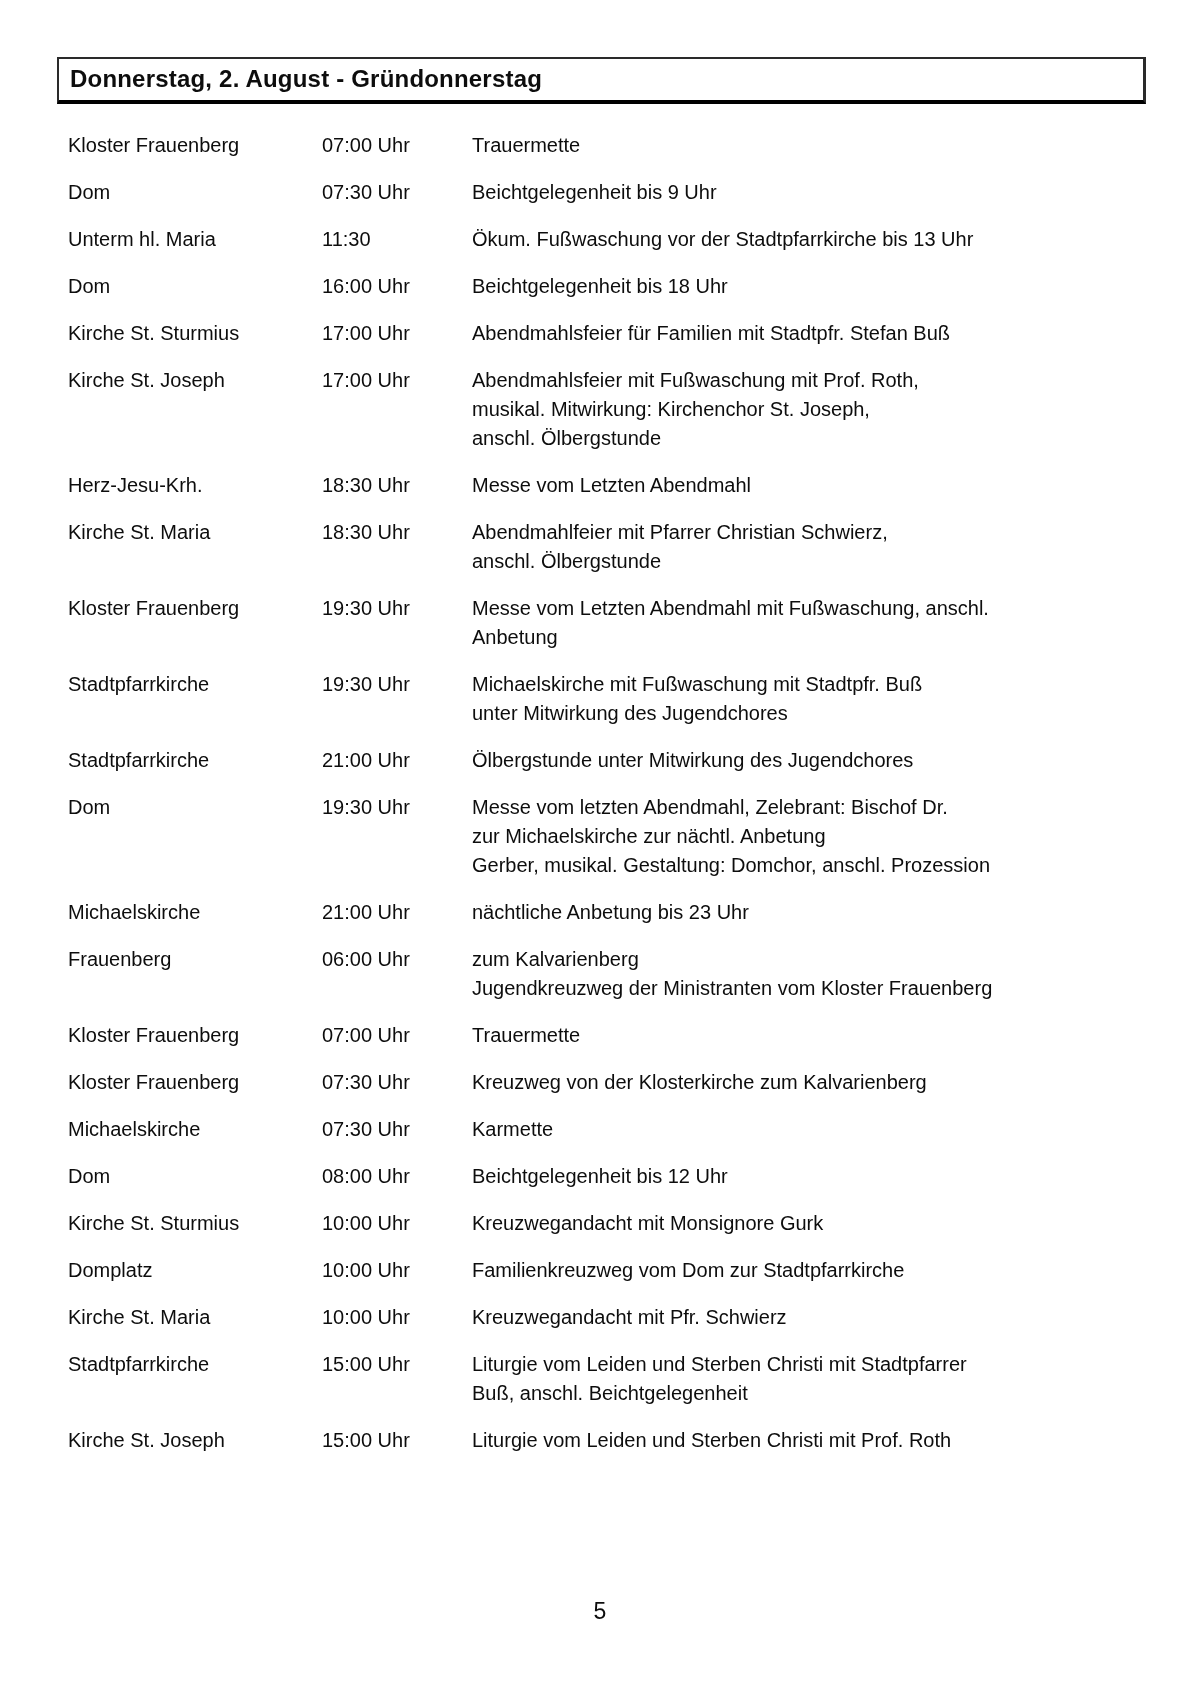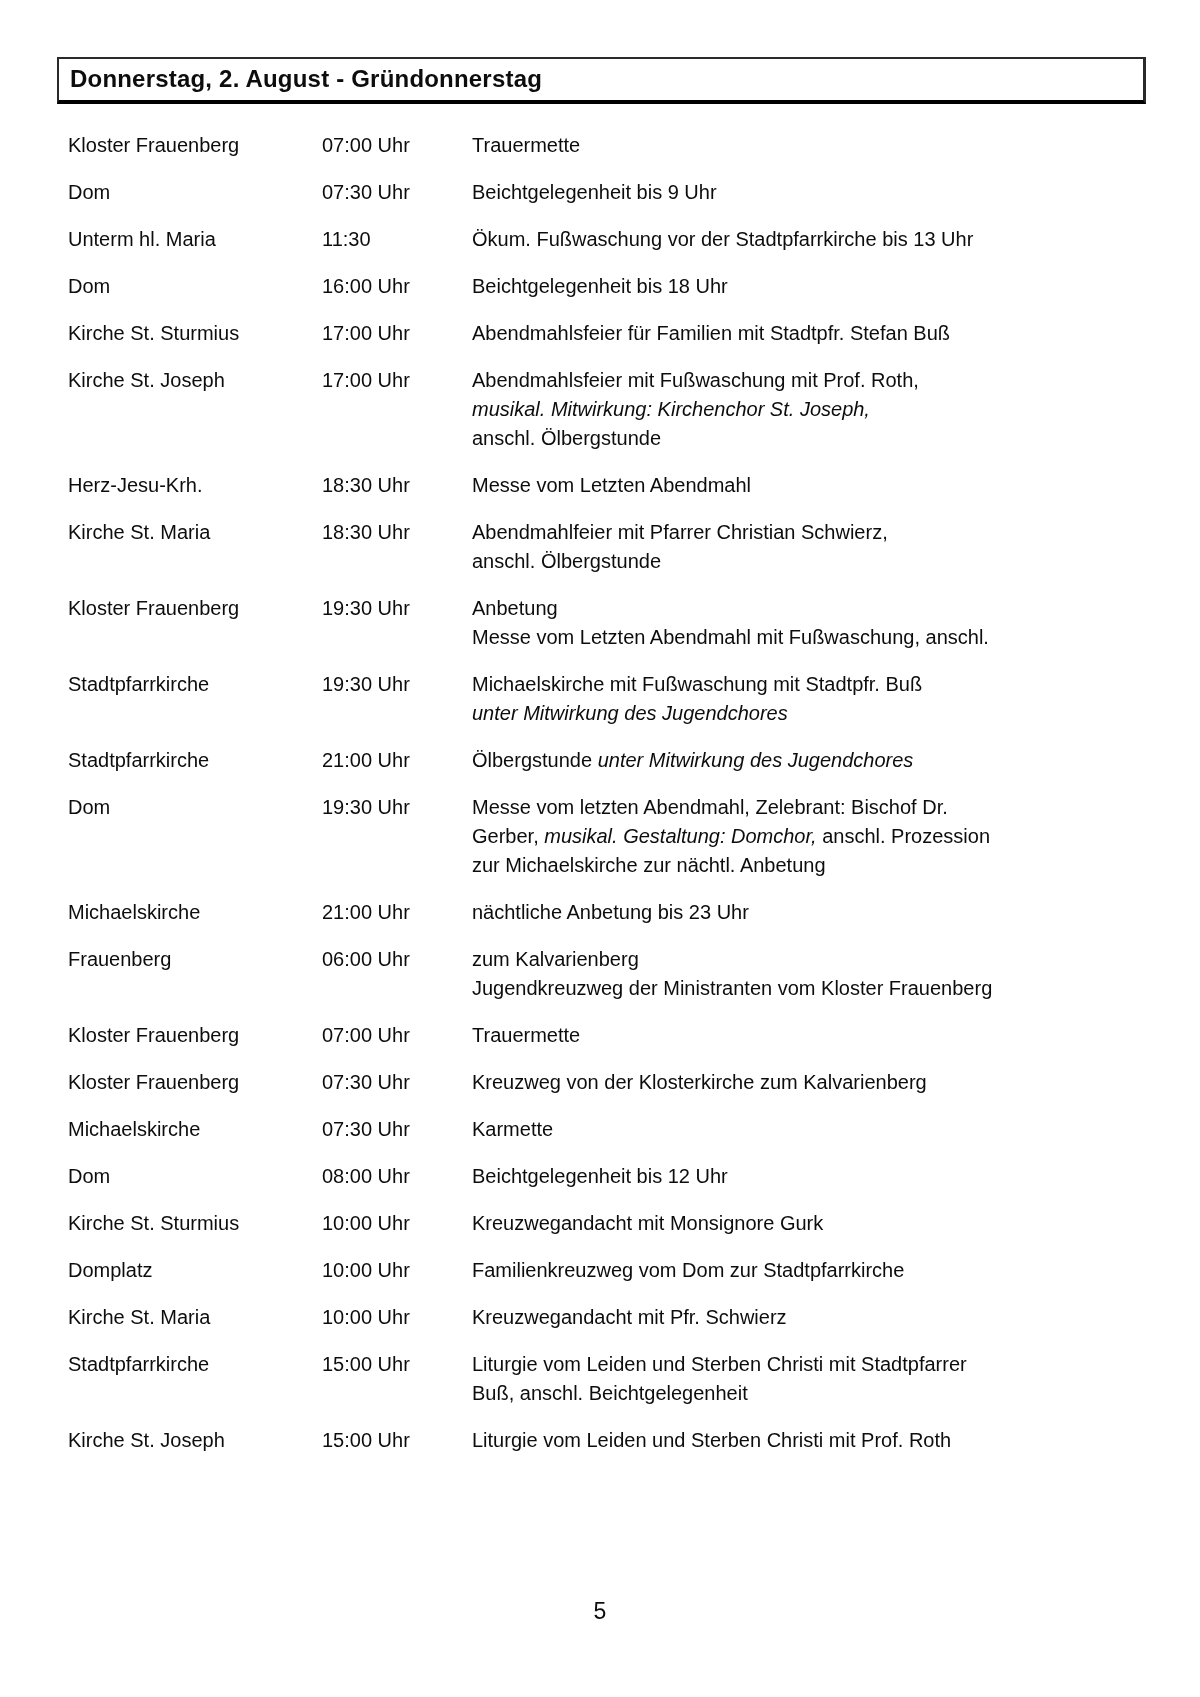--- a/index.html
+++ b/index.html
@@ -35,21 +35,21 @@
     align-items: flex-start;
     padding-left: 11px;
     margin-bottom: 18px;
     font-size: 20px;
     line-height: 29px;
   }
   .loc  { width: 254px; flex-shrink: 0; font-weight: normal; }
   .time { width: 150px; flex-shrink: 0; }
   .desc { flex: 1; min-width: 0; }
   .desc .line { white-space: nowrap; }
-  .italic { font-style: italic; }
+  .italic { }
   .page-number {
     position: absolute;
     top: 1598px;
     left: 0;
     width: 1200px;
     text-align: center;
     font-size: 23px;
   }
 </style>
 </head>
@@ -115,22 +115,22 @@
           <div class="time">18:30 Uhr</div>
           <div class="desc">
             <div class="line"><span>Abendmahlfeier mit Pfarrer Christian Schwierz,</span></div>
             <div class="line"><span>anschl. Ölbergstunde</span></div>
           </div>
         </div>
         <div class="row">
           <div class="loc">Kloster Frauenberg</div>
           <div class="time">19:30 Uhr</div>
           <div class="desc">
+            <div class="line"><span>Messe vom Letzten Abendmahl mit Fußwaschung, anschl.</span></div>
             <div class="line"><span>Anbetung</span></div>
-            <div class="line"><span>Messe vom Letzten Abendmahl mit Fußwaschung, anschl.</span></div>
           </div>
         </div>
         <div class="row">
           <div class="loc">Stadtpfarrkirche</div>
           <div class="time">19:30 Uhr</div>
           <div class="desc">
             <div class="line"><span>Michaelskirche mit Fußwaschung mit Stadtpfr. Buß</span></div>
             <div class="line"><span class="italic">unter Mitwirkung des Jugendchores</span></div>
           </div>
         </div>
@@ -139,22 +139,22 @@
           <div class="time">21:00 Uhr</div>
           <div class="desc">
             <div class="line"><span>Ölbergstunde </span><span class="italic">unter Mitwirkung des Jugendchores</span></div>
           </div>
         </div>
         <div class="row">
           <div class="loc">Dom</div>
           <div class="time">19:30 Uhr</div>
           <div class="desc">
             <div class="line"><span>Messe vom letzten Abendmahl, Zelebrant: Bischof Dr.</span></div>
+            <div class="line"><span>zur Michaelskirche zur nächtl. Anbetung</span></div>
             <div class="line"><span>Gerber, </span><span class="italic">musikal. Gestaltung: Domchor,</span><span> anschl. Prozession</span></div>
-            <div class="line"><span>zur Michaelskirche zur nächtl. Anbetung</span></div>
           </div>
         </div>
         <div class="row">
           <div class="loc">Michaelskirche</div>
           <div class="time">21:00 Uhr</div>
           <div class="desc">
             <div class="line"><span>nächtliche Anbetung bis 23 Uhr</span></div>
           </div>
         </div>
       </section>

